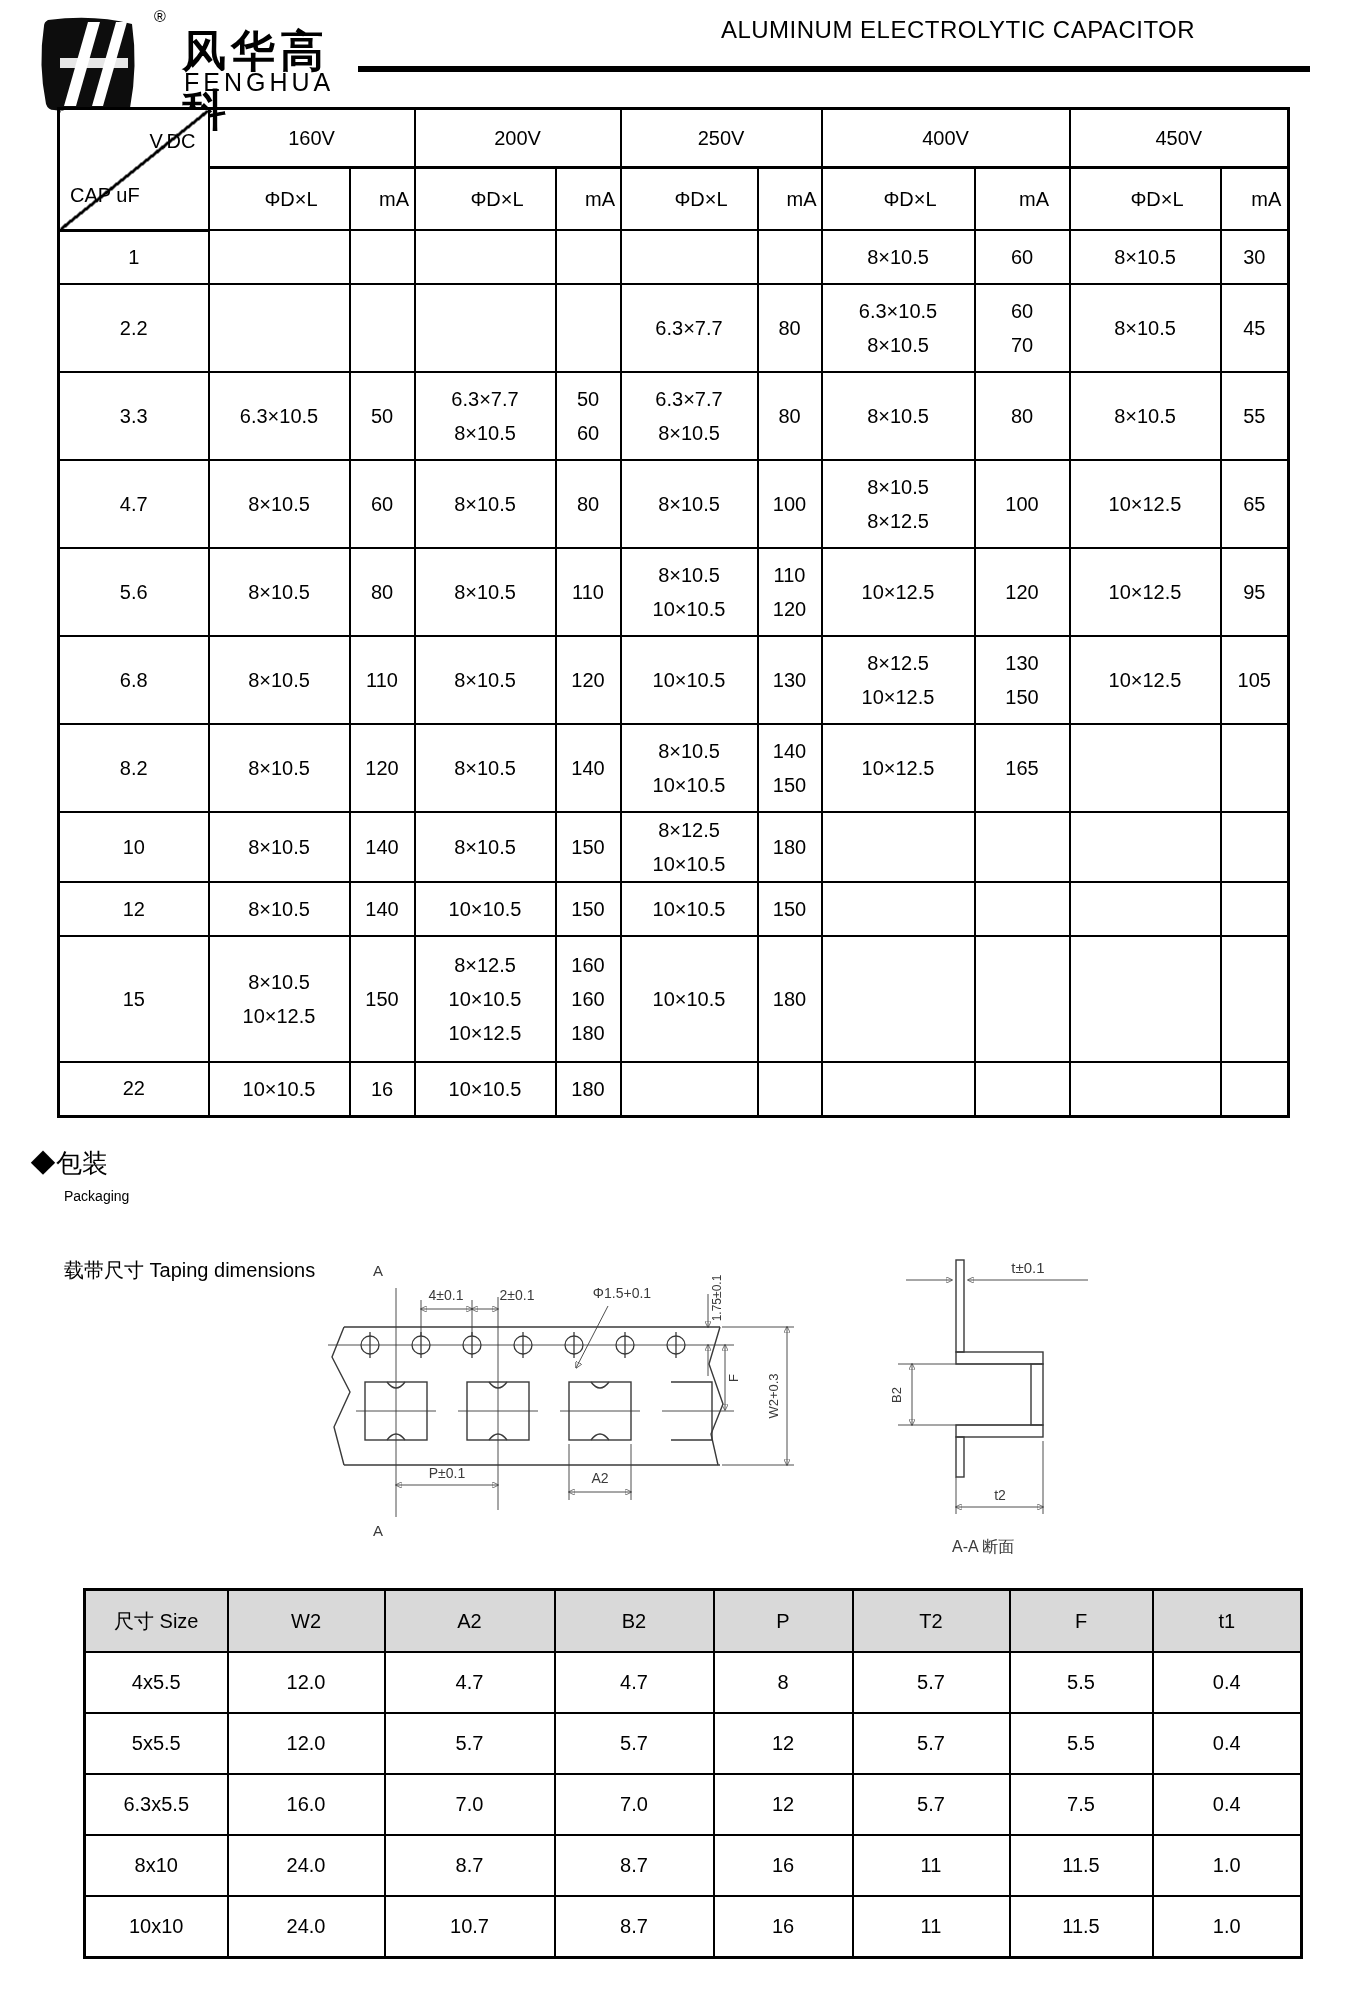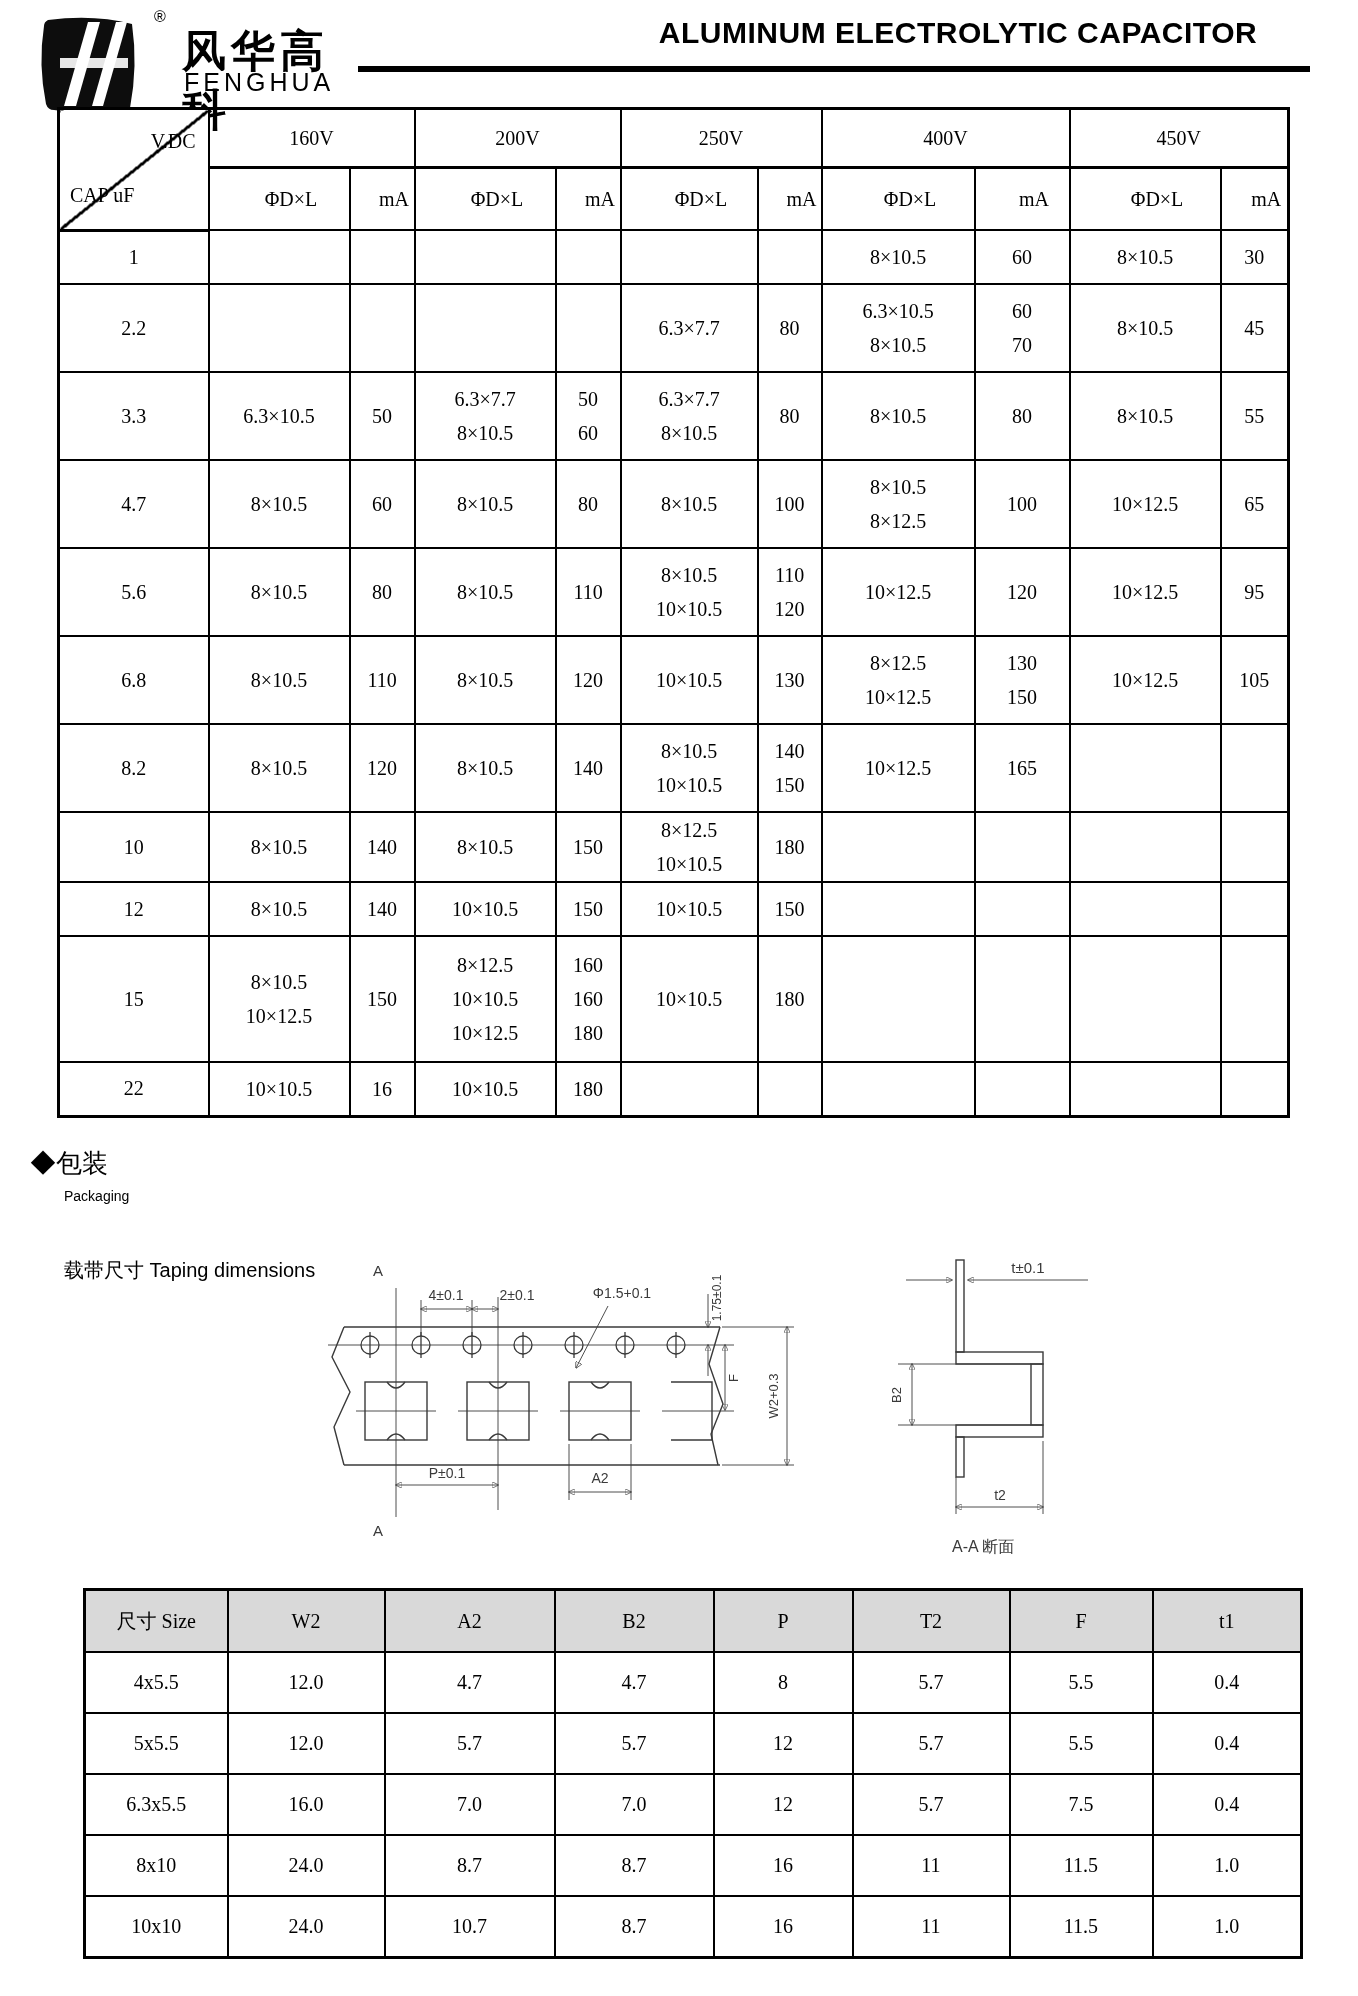--- a/index.html
+++ b/index.html
@@ -6,25 +6,25 @@
   .page{position:relative;width:1358px;height:1996px;background:#fff;
         font-family:"Liberation Sans",sans-serif;color:#000;overflow:hidden;margin:0 auto;}
 
   
   .logo-block{position:absolute;left:34px;top:8px;width:340px;height:110px;}
   .logo-icon{position:absolute;left:0;top:2px;}
   .reg-mark{position:absolute;left:120px;top:0;font-size:16px;}
   .brand-cn{position:absolute;left:148px;top:14px;font-size:44px;font-weight:bold;letter-spacing:5px;}
   .brand-en{position:absolute;left:150px;top:60px;font-size:25px;letter-spacing:4px;font-weight:500;}
   .doc-title{position:absolute;left:600px;top:16px;width:716px;text-align:center;
-             font-size:30px;font-weight:bold;letter-spacing:.5px;white-space:nowrap;}
+             font-size:24px;font-weight:normal;letter-spacing:.5px;white-space:nowrap;}
   .head-rule{position:absolute;left:358px;top:66px;width:952px;height:6px;background:#000;}
 
   
-  table{border-collapse:collapse;font-family:Liberation Serif, serif;}
+  table{border-collapse:collapse;}
   .ratings{position:absolute;left:57px;top:107px;width:1230px;table-layout:fixed;border:3px solid #000;}
   .ratings th,.ratings td{border:2px solid #000;text-align:center;font-size:20px;padding:0;font-weight:normal;}
   .ratings .vrow th{height:56px;border-bottom-width:3px;}
   .ratings .srow th{height:60px;padding-left:24px;}
   .corner{position:relative;
     background:linear-gradient(to bottom right,#fff calc(50% - 1.5px),#000 calc(50% - 1.5px),#000 calc(50% + 1.5px),#fff calc(50% + 1.5px));}
   .corner .vdc{position:absolute;top:20px;right:12px;}
   .corner .capuf{position:absolute;bottom:22px;left:10px;}
   .vline{line-height:34px;}
 

